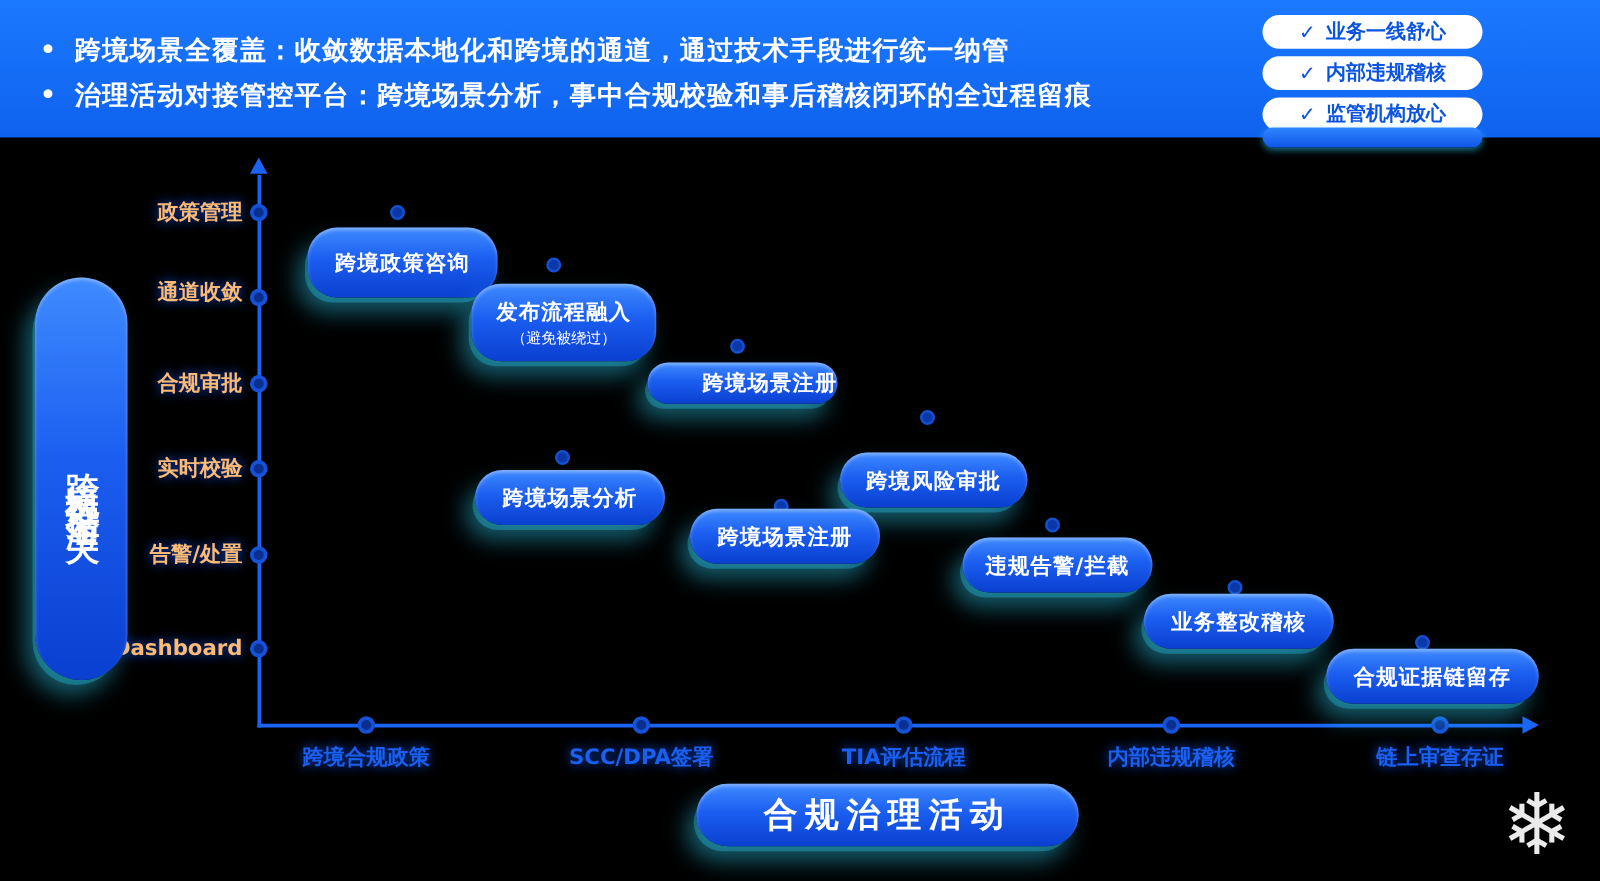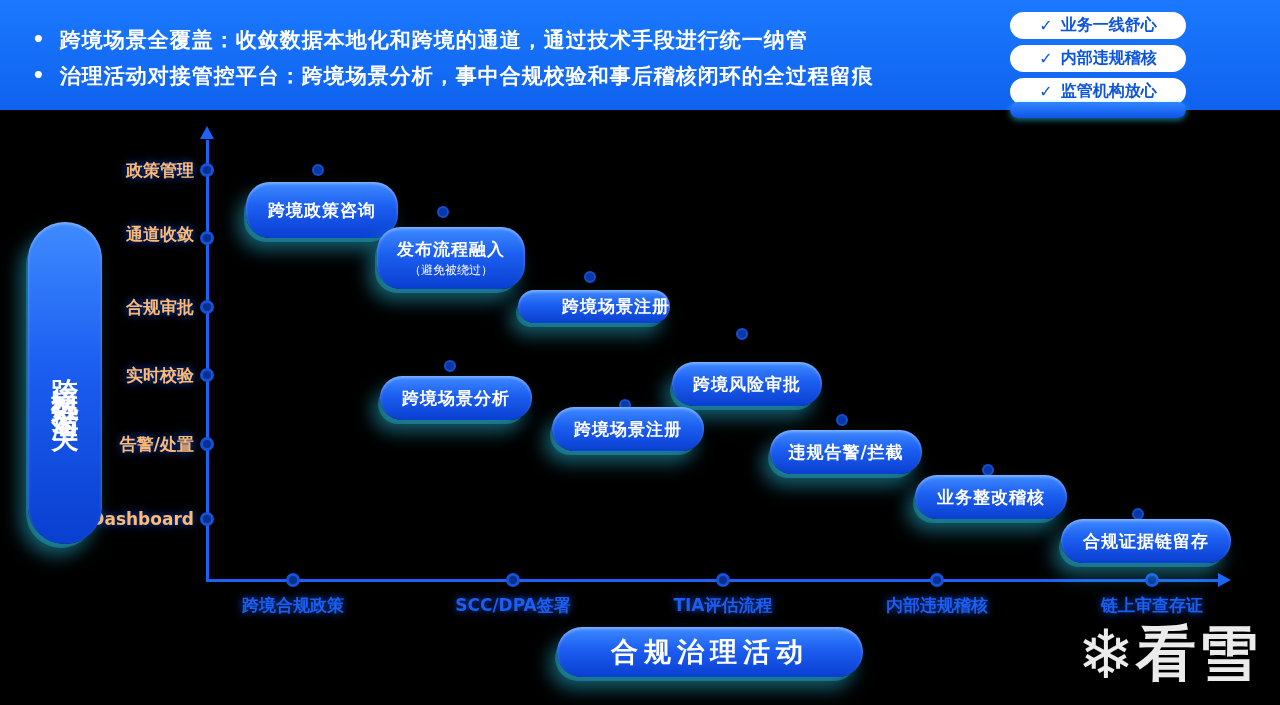--- a/index.html
+++ b/index.html
@@ -230,14 +230,13 @@
 <div class="bubble bluegrad bub9">
   <span>合规证据链留存</span>
 </div>
 
 <div class="xpill bluegrad">
   <span>合规治理活动</span>
 </div>
 
 <div class="watermark">
   <span class="flake">❄</span>
-  <span class="name">看雪</span>
 </div>
 
 </body></html>

